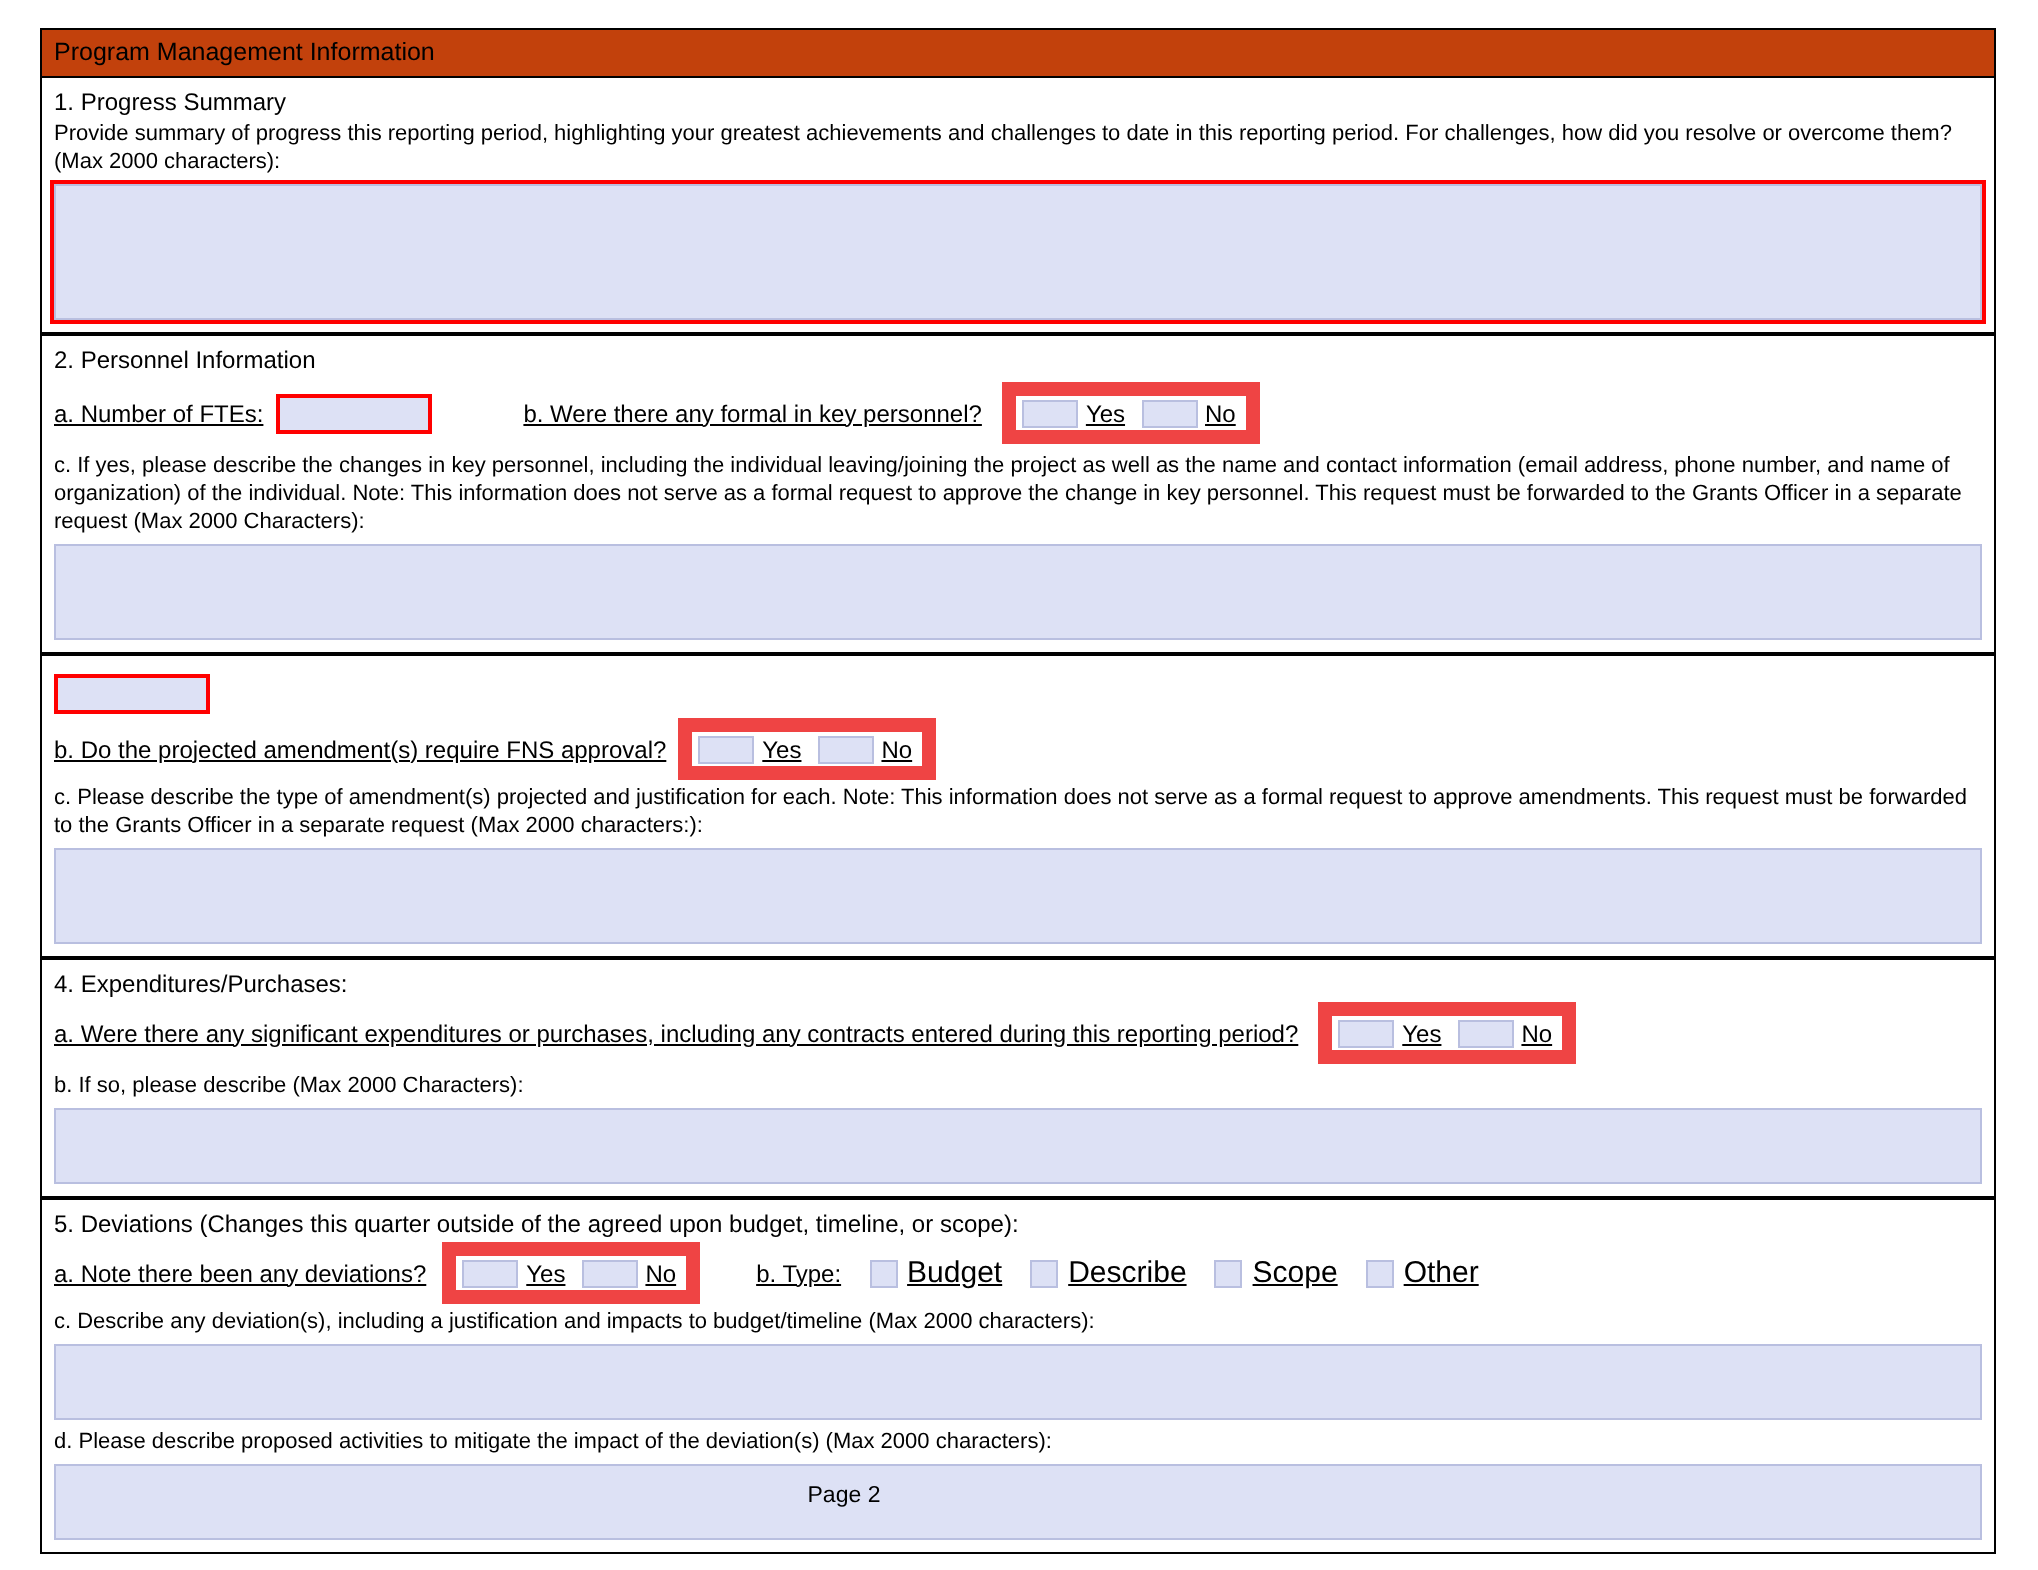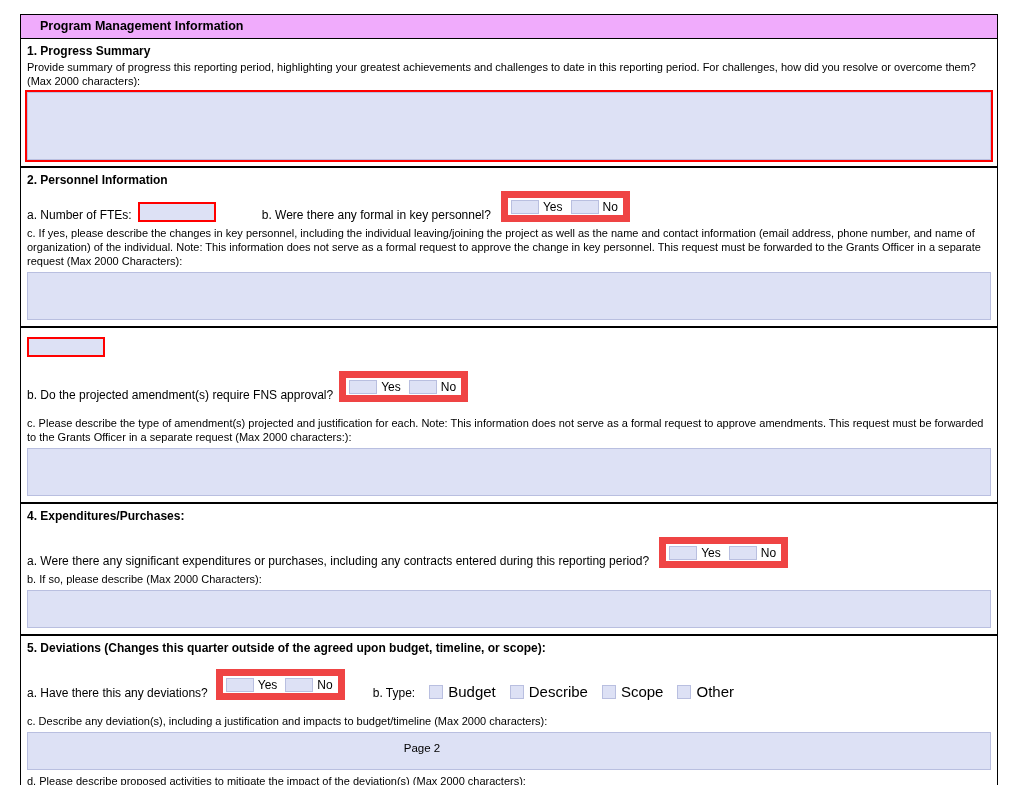--- a/index.html
+++ b/index.html
@@ -21,35 +21,35 @@
     left: 20px;
     top: 14px;
     width: 976px;
   }
   .form-table {
     border: 1px solid #000000;
     border-collapse: collapse;
     width: 100%;
   }
   .section-header {
-    background: #f0abfc;
+    background: #c2410c;
     border-bottom: 1px solid #000000;
-    padding: 4px 6px 5px 19px;
-    font-weight: bold;
+    padding: 4px 6px 5px 6px;
+    font-weight: normal;
     font-size: 12.5px;
   }
   .section {
     border-bottom: 2px solid #000000;
     padding: 5px 6px 6px 6px;
   }
   .section:last-child {
     border-bottom: none;
   }
   .sec-title {
-    font-weight: bold;
+    font-weight: normal;
     font-size: 12px;
     margin-bottom: 2px;
   }
   .para {
     font-size: 11px;
     line-height: 14px;
     margin: 0;
   }
   .textbox {
     background: #dde1f5;
@@ -58,22 +58,23 @@
   }
   .tb-big { height: 66px; }
   .tb-mid { height: 46px; }
   .tb-small { height: 36px; }
   .redbox {
     outline: 2px solid #ff0000;
     outline-offset: 0px;
   }
   .row {
     display: flex;
-    align-items: flex-end;
+    align-items: center;
     flex-wrap: nowrap;
+    text-decoration: underline;
   }
   .gap-lg { width: 46px; }
   .inline-label {
     font-size: 12px;
     white-space: nowrap;
   }
   .yn-group {
     display: inline-flex;
     align-items: center;
     border: 7px solid #ef4444;
@@ -103,21 +104,21 @@
   }
   .yn-label.last { margin-right: 2px; }
   .type-item {
     display: inline-flex;
     align-items: center;
     margin-left: 14px;
     white-space: nowrap;
   }
   .type-item span.lbl { margin-left: 5px; font-size: 15px; }
   .mt4 { margin-top: 4px; }
-  .mt2 { margin-top: 14px; }
+  .mt2 { margin-top: 2px; }
   .page-num {
     position: absolute;
     left: 0;
     top: 742px;
     width: 844px;
     text-align: center;
     font-size: 11.5px;
   }
   .num-field-red {
     display: inline-block;
@@ -188,21 +189,21 @@
           <span class="yn-label last">No</span>
         </span>
       </div>
       <p class="para mt4">b. If so, please describe (Max 2000 Characters):</p>
       <div class="textbox tb-small"></div>
     </div>
 
     <div class="section">
       <div class="sec-title">5. Deviations (Changes this quarter outside of the agreed upon budget, timeline, or scope):</div>
       <div class="row mt2">
-        <span class="inline-label">a. Have there this any deviations?</span>
+        <span class="inline-label">a. Note there been any deviations?</span>
         <span class="yn-group" style="margin-left:8px;">
           <span class="chk"></span>
           <span class="yn-label">Yes</span>
           <span class="chk"></span>
           <span class="yn-label last">No</span>
         </span>
         <span class="inline-label" style="margin-left:28px;">b. Type:</span>
         <span class="type-item">
           <span class="chk-sq"></span>
           <span class="lbl">Budget</span>

